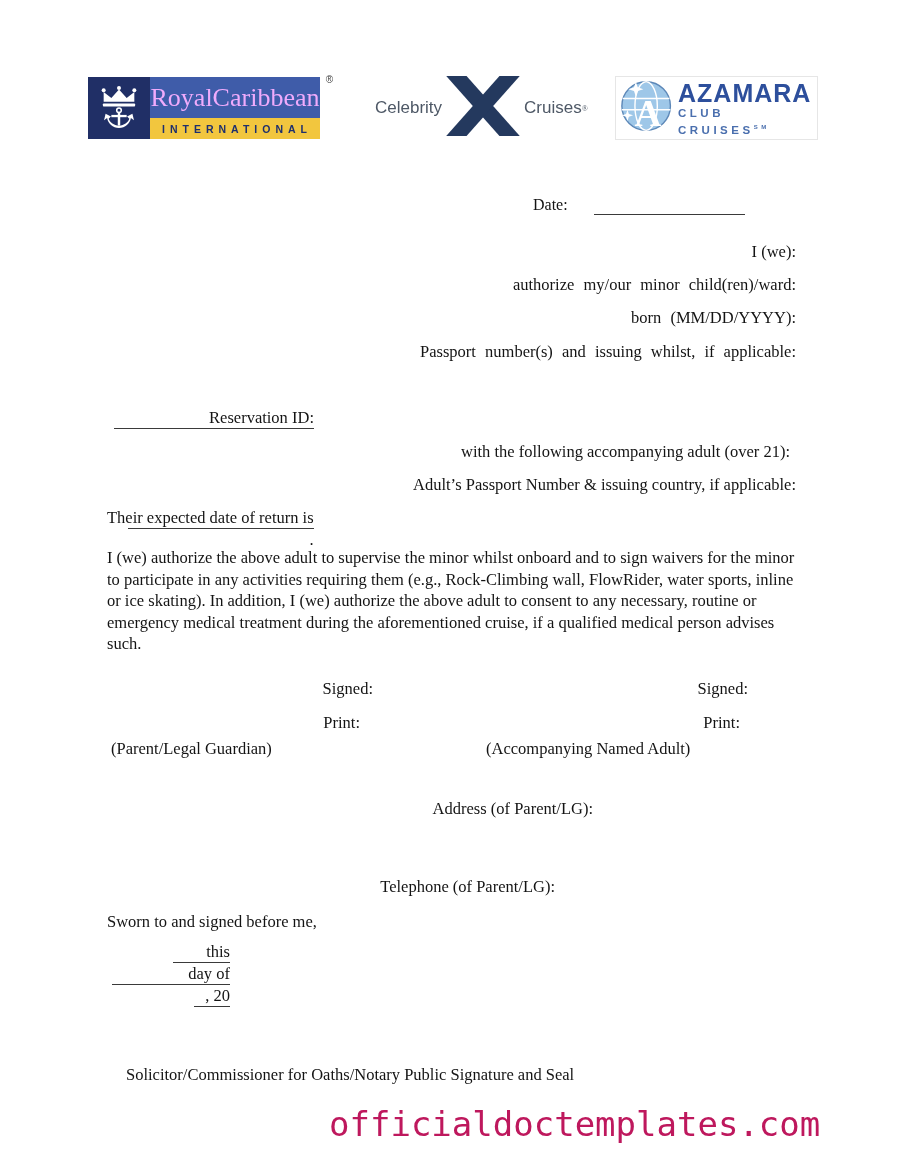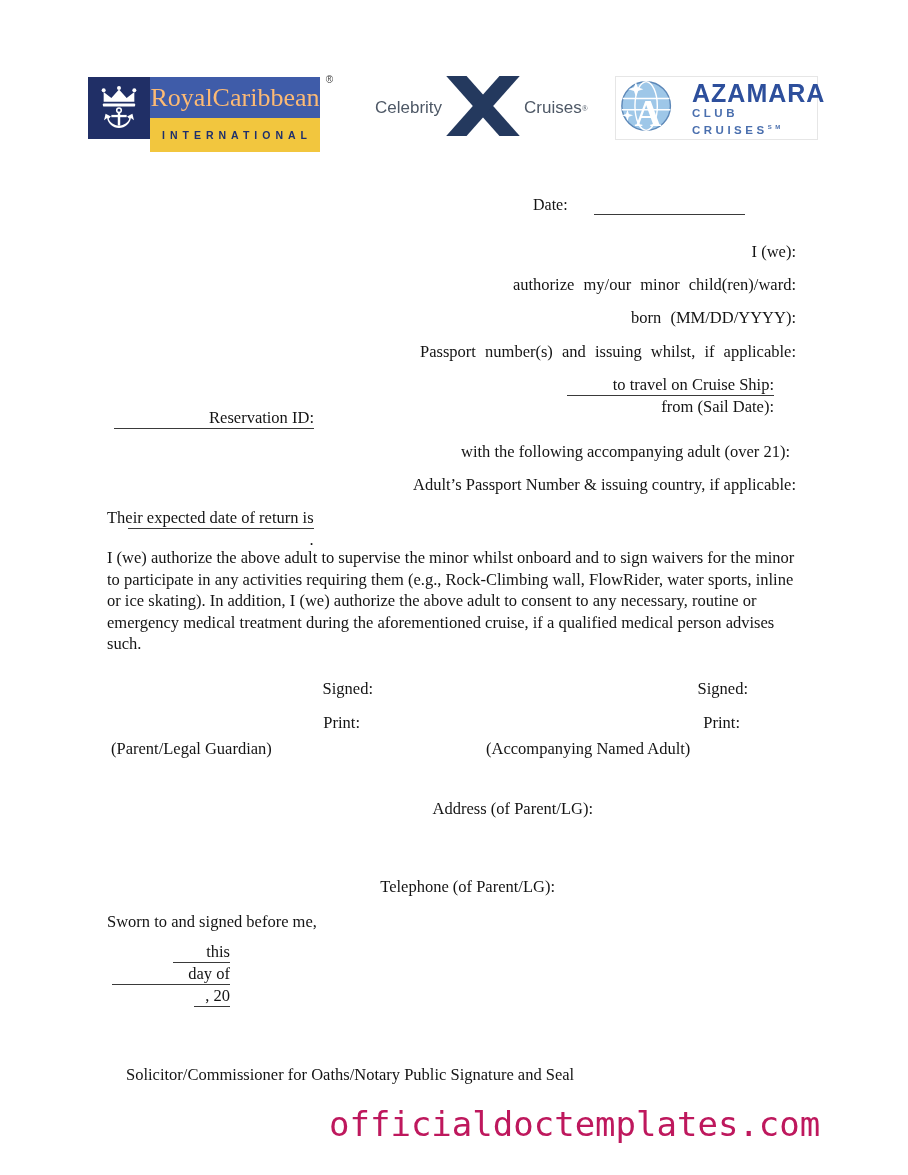--- a/index.html
+++ b/index.html
@@ -7,34 +7,34 @@
   .page {
     position:relative; width:908px; height:1175px; background:#ffffff;
     font-family:"Liberation Serif", serif; color:#141414; overflow:hidden;
   }
 
   
   .logos { position:absolute; top:75px; left:88px; width:730px; height:66px; }
   .rc-logo { position:absolute; left:0; top:2px; display:flex; }
   .rc-icon { width:62px; height:62px; background:#202f66; display:flex; align-items:center; justify-content:center; }
   .rc-bars { display:flex; flex-direction:column; }
-  .rc-name { width:170px; height:41px; background:#3f5ca9; color:#fdba74; font-size:26px;
+  .rc-name { width:170px; height:41px; background:#3f5ca9; color:#f0abfc; font-size:26px;
              font-family:"Liberation Serif", serif; display:flex; align-items:center; justify-content:center; }
-  .rc-sub  { width:170px; height:34px; background:#f2c63e; color:#1e2f6d; font-size:10.5px; font-weight:bold;
+  .rc-sub  { width:170px; height:21px; background:#f2c63e; color:#1e2f6d; font-size:10.5px; font-weight:bold;
              font-family:"Liberation Sans", sans-serif; letter-spacing:5px; display:flex; align-items:center; justify-content:center; padding-left:4px;}
   .rc-reg { position:absolute; right:-13px; top:-3px; font-size:10px; color:#444; font-family:"Liberation Sans", sans-serif;}
 
   .cel-logo { position:absolute; left:287px; top:0; width:186px; height:66px; display:flex; align-items:center; }
   .cel-word { font-family:"Liberation Sans", sans-serif; color:#4e5866; font-size:17px; }
   .cel-x { margin:0 4px; }
   .cel-reg { font-size:8px; vertical-align:super; color:#4e5866; }
 
   .az-logo { position:absolute; left:527px; top:1px; width:203px; height:64px; background:#fff;
              border:1px solid #e6e6e6; display:flex; align-items:center; padding:2px 4px; }
-  .az-text { display:flex; flex-direction:column; margin-left:16px; }
+  .az-text { display:flex; flex-direction:column; margin-left:2px; }
   .az-name { font-family:"Liberation Sans", sans-serif; font-weight:bold; color:#2d4f9c; font-size:25px; line-height:26px; letter-spacing:1px; }
   .az-sub  { font-family:"Liberation Sans", sans-serif; font-weight:bold; color:#4a6fae; font-size:11.5px; letter-spacing:3.5px; line-height:14px; }
   .az-sm { font-size:6px; vertical-align:super; }
 
   
   .title { position:absolute; top:161px; left:0; width:100%; text-align:center;
            font-weight:bold; font-size:17.5px; letter-spacing:0.2px; color:#111; }
   .date-row { position:absolute; top:193px; left:533px; width:212px; height:22px; display:flex; align-items:flex-end;gap:19px; }
 
   
@@ -135,26 +135,20 @@
   <div class="fline" style="top:307px; left:107px; right:112px;">
     <span class="lbl ws">born (MM/DD/YYYY):</span>
     <span class="ul grow gap"></span>
   </div>
 
   <div class="fline" style="top:341px; left:107px; right:112px;">
     <span class="lbl ws">Passport number(s) and issuing whilst, if applicable:</span>
     <span class="ul grow gap"></span>
   </div>
 
-  <div class="fline" style="top:374px; left:107px; right:134px;">
-    <span class="lbl">to travel on Cruise Ship:</span>
-    <span class="ul gap" style="width:207px;"></span>
-    <span class="lbl" style="margin-left:7px;">from (Sail Date):</span>
-    <span class="ul grow gap"></span>
-  </div>
 
   <div class="fline" style="top:407px; left:107px;">
     <span class="lbl">Reservation ID:</span>
     <span class="ul gap" style="width:200px;"></span>
   </div>
 
   <div class="fline" style="top:441px; left:107px; right:118px;">
     <span class="lbl">with the following accompanying adult (over 21):</span>
     <span class="ul grow gap"></span>
   </div>

